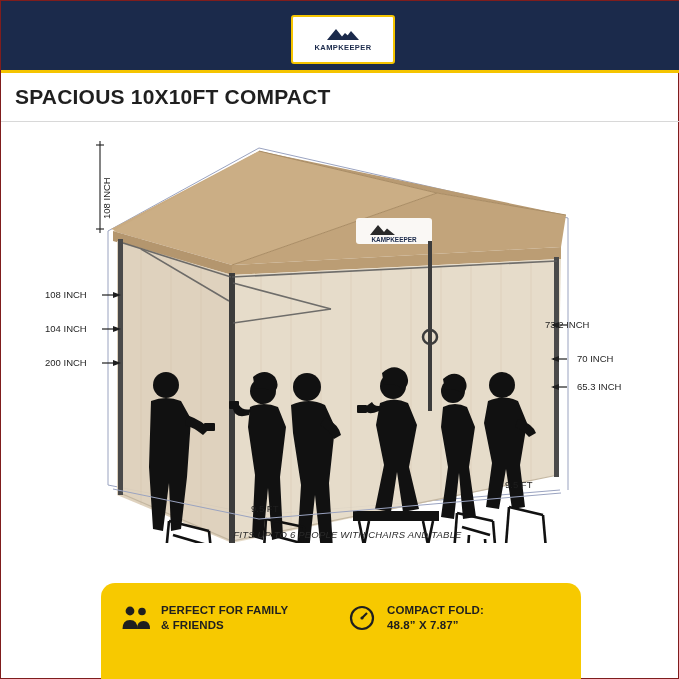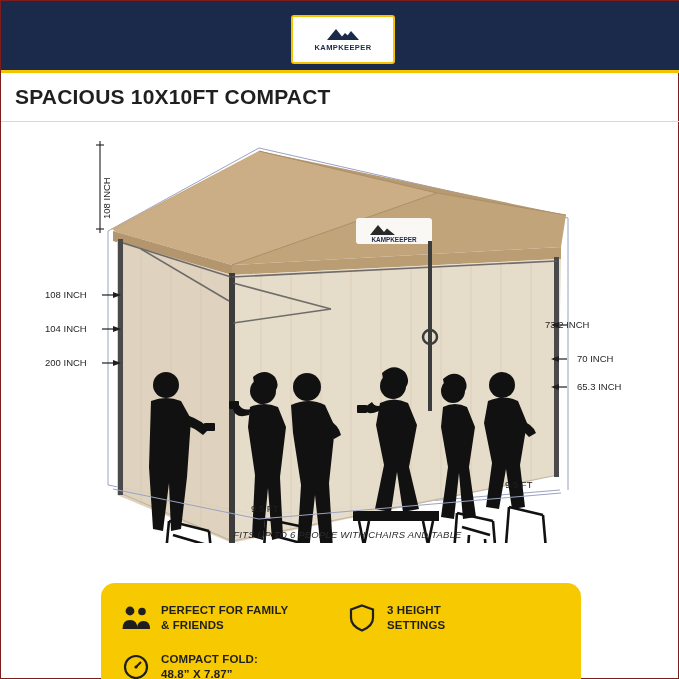--- a/index.html
+++ b/index.html
@@ -397,31 +397,20 @@
           <path d="M1.5 24 q0 -9 7.5 -9 q7.5 0 7.5 9 z" fill="#1f1f1f"></path>
           <path d="M16 24 q0 -8 6.5 -8 q6.5 0 6.5 8 z" fill="#1f1f1f"></path>
         </svg>
       </span>
       <span class="ftext">
         <span>PERFECT FOR FAMILY</span><br>
         <span>&amp; FRIENDS</span>
       </span>
     </div>
 
-    <div class="feature">
-      <span class="ficon">
-        <svg width="26" height="28" viewBox="0 0 26 28">
-          <path d="M13 1.5 L24 5.5 V14 q0 8 -11 12.5 Q2 22 2 14 V5.5 Z" fill="none" stroke="#1f1f1f" stroke-width="2.2"></path>
-        </svg>
-      </span>
-      <span class="ftext">
-        <span>3 HEIGHT</span><br>
-        <span>SETTINGS</span>
-      </span>
-    </div>
 
 
     <div class="feature">
       <span class="ficon">
         <svg width="26" height="26" viewBox="0 0 26 26">
           <circle cx="13" cy="13" r="11" fill="none" stroke="#1f1f1f" stroke-width="2.2"></circle>
           <path d="M13 13 L18 8" stroke="#1f1f1f" stroke-width="2.2" fill="none"></path>
           <circle cx="13" cy="13" r="1.6" fill="#1f1f1f"></circle>
         </svg>
       </span>

